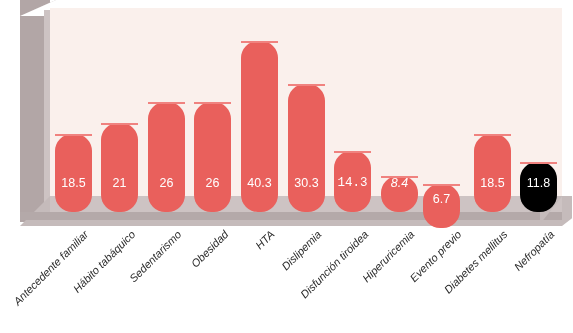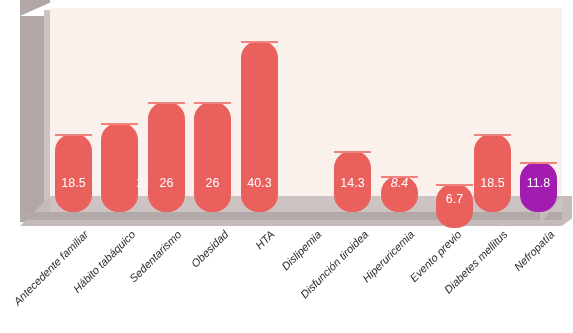--- a/index.html
+++ b/index.html
@@ -198,67 +198,73 @@
   <div class="bars" id="bars-layer">
       <div class="bar-wrap" style="left: 55px; width: 37px; height: 78px; top: 134px;">
         <div class="bar" style="height: 100%; background: rgb(233, 96, 92);">
           <div class="bar-top-hl"></div>
           <div class="bar-label" style="bottom: 22px;">18.5</div>
         </div>
       </div>
       <div class="bar-wrap" style="left: 101px; width: 37px; height: 89px; top: 123px;">
         <div class="bar" style="height: 100%; background: rgb(233, 96, 92);">
           <div class="bar-top-hl"></div>
-          <div class="bar-label" style="bottom: 22px; margin-left: 24px;">21</div>
+          <div class="bar-label" style="bottom: 22px;">21</div>
         </div>
       </div>
       <div class="bar-wrap" style="left: 148px; width: 37px; height: 110px; top: 102px;">
         <div class="bar" style="height: 100%; background: rgb(233, 96, 92);">
           <div class="bar-top-hl"></div>
           <div class="bar-label" style="bottom: 22px;">26</div>
         </div>
       </div>
       <div class="bar-wrap" style="left: 194px; width: 37px; height: 110px; top: 102px;">
         <div class="bar" style="height: 100%; background: rgb(233, 96, 92);">
           <div class="bar-top-hl"></div>
           <div class="bar-label" style="bottom: 22px;">26</div>
         </div>
       </div>
       <div class="bar-wrap" style="left: 241px; width: 37px; height: 171px; top: 41px;">
         <div class="bar" style="height: 100%; background: rgb(233, 96, 92);">
           <div class="bar-top-hl"></div>
           <div class="bar-label" style="bottom: 22px;">40.3</div>
         </div>
       </div>
+      <div class="bar-wrap" style="left: 288px; width: 37px; height: 128px; top: 84px;">
+        <div class="bar" style="height: 100%; background: rgb(233, 96, 92);">
+          <div class="bar-top-hl"></div>
+          <div class="bar-label" style="bottom: 22px;">30.3</div>
+        </div>
+      </div>
       <div class="bar-wrap" style="left: 334px; width: 37px; height: 61px; top: 151px;">
         <div class="bar" style="height: 100%; background: rgb(233, 96, 92);">
           <div class="bar-top-hl"></div>
-          <div class="bar-label" style="bottom: 22px;">14.3</div>
+          <div class="bar-label" style="bottom: 22px; font-family: Liberation Mono, monospace;">14.3</div>
         </div>
       </div>
       <div class="bar-wrap" style="left: 381px; width: 37px; height: 36px; top: 176px; font-style: italic;">
         <div class="bar" style="height: 100%; background: rgb(233, 96, 92);">
           <div class="bar-top-hl"></div>
           <div class="bar-label" style="bottom: 22px;">8.4</div>
         </div>
       </div>
-      <div class="bar-wrap" style="left: 436px; width: 37px; height: 44px; top: 184px;">
+      <div class="bar-wrap" style="left: 423px; width: 37px; height: 44px; top: 184px;">
         <div class="bar" style="height: 100%; background: rgb(233, 96, 92);">
           <div class="bar-top-hl"></div>
           <div class="bar-label" style="bottom: 22px;">6.7</div>
         </div>
       </div>
       <div class="bar-wrap" style="left: 474px; width: 37px; height: 78px; top: 134px;">
         <div class="bar" style="height: 100%; background: rgb(233, 96, 92);">
           <div class="bar-top-hl"></div>
           <div class="bar-label" style="bottom: 22px;">18.5</div>
         </div>
       </div>
       <div class="bar-wrap" style="left: 520px; width: 37px; height: 50px; top: 162px;">
-        <div class="bar" style="height: 100%; background: #a21caf;">
+        <div class="bar" style="height: 100%; background: #000000;">
           <div class="bar-top-hl"></div>
           <div class="bar-label" style="bottom: 22px;">11.8</div>
         </div>
       </div>
     </div>
 
   <div class="cats" id="cats-layer">
       <div class="cat" style="left: 82.2727px; top: 228px; transform-origin: left top; transform: rotate(-45deg) translateX(-100%);">Antecedente familiar</div>
       <div class="cat" style="left: 128.818px; top: 228px; transform-origin: left top; transform: rotate(-45deg) translateX(-100%);">Hábito tabáquico</div>
       <div class="cat" style="left: 175.364px; top: 228px; transform-origin: left top; transform: rotate(-45deg) translateX(-100%);">Sedentarismo</div>

